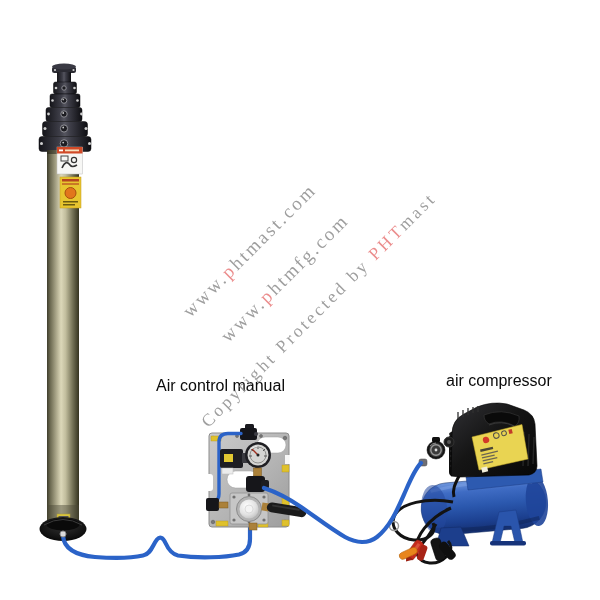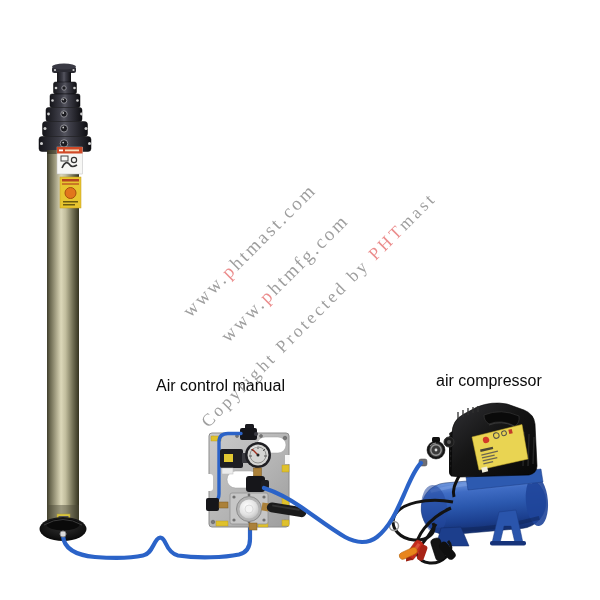--- a/index.html
+++ b/index.html
@@ -6,21 +6,21 @@
   .stage{
     position:relative;width:600px;height:600px;background:#ffffff;overflow:hidden;
     font-family:"Liberation Sans", sans-serif;
   }
   .stage svg{position:absolute;left:0;top:0;}
   .caption{
     position:absolute;font-size:16px;line-height:23px;white-space:nowrap;
     font-family:Liberation Sans, sans-serif;
   }
   #cap-control{left:156px;top:374px;}
-  #cap-compressor{left:436px;top:369px;}
+  #cap-compressor{left:446px;top:369px;}
   .wm{
     position:absolute;white-space:nowrap;opacity:.85;
     font-family:"Liberation Serif", serif;
     transform:rotate(-45deg);transform-origin:0 50%;
     line-height:22px;
   }
   #wm1{left:186px;top:303px;font-size:19px;letter-spacing:2.5px;}
   #wm2{left:224px;top:328px;font-size:19px;letter-spacing:2.5px;}
   #wm3{left:204px;top:413px;font-size:17.5px;letter-spacing:3px;}
 </style>

